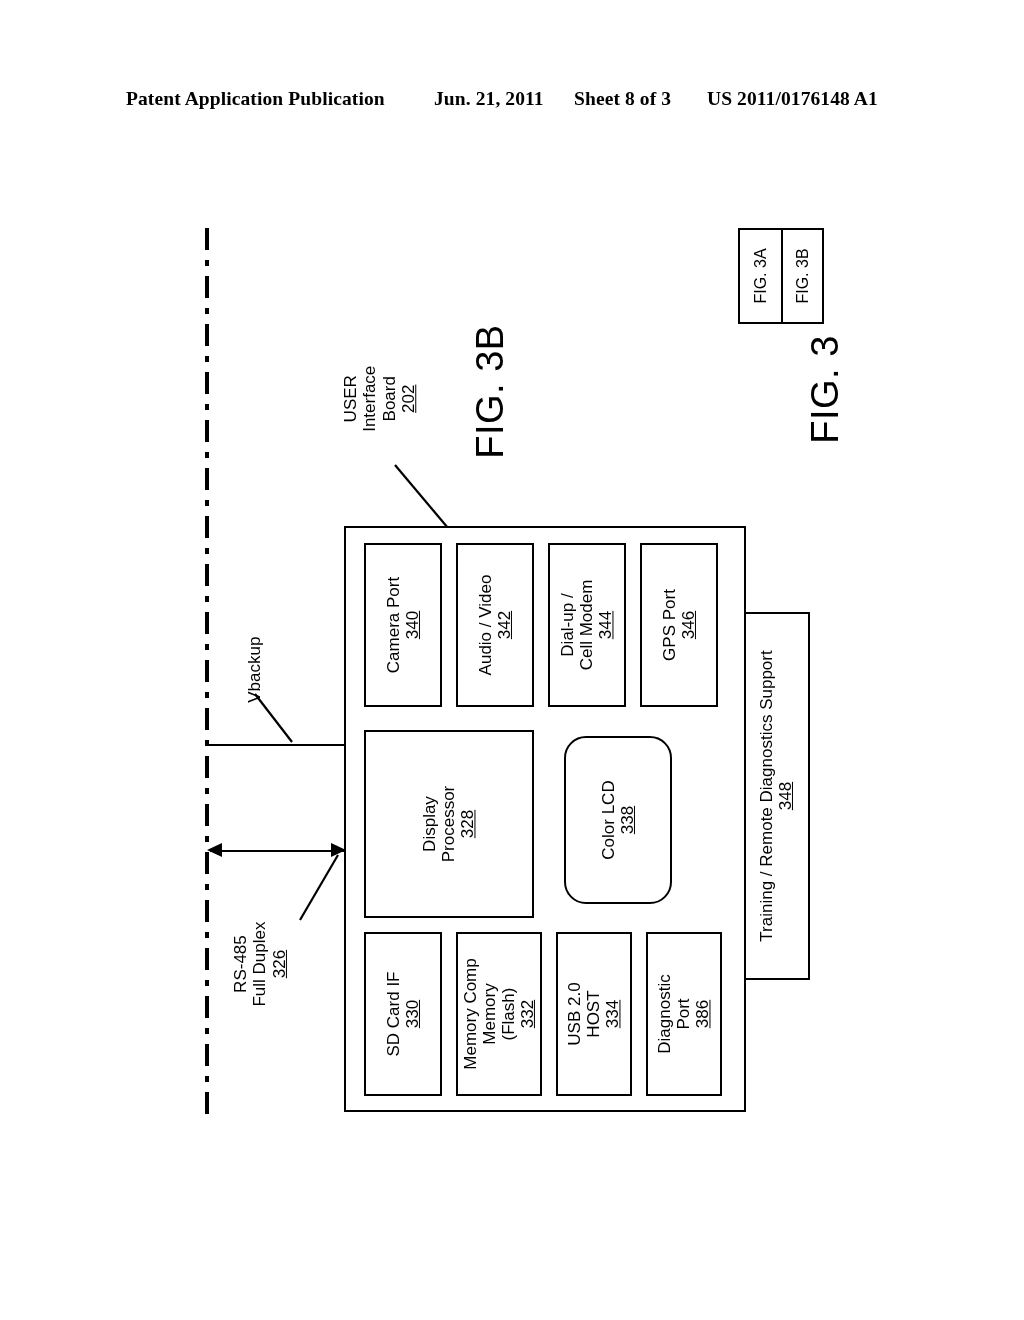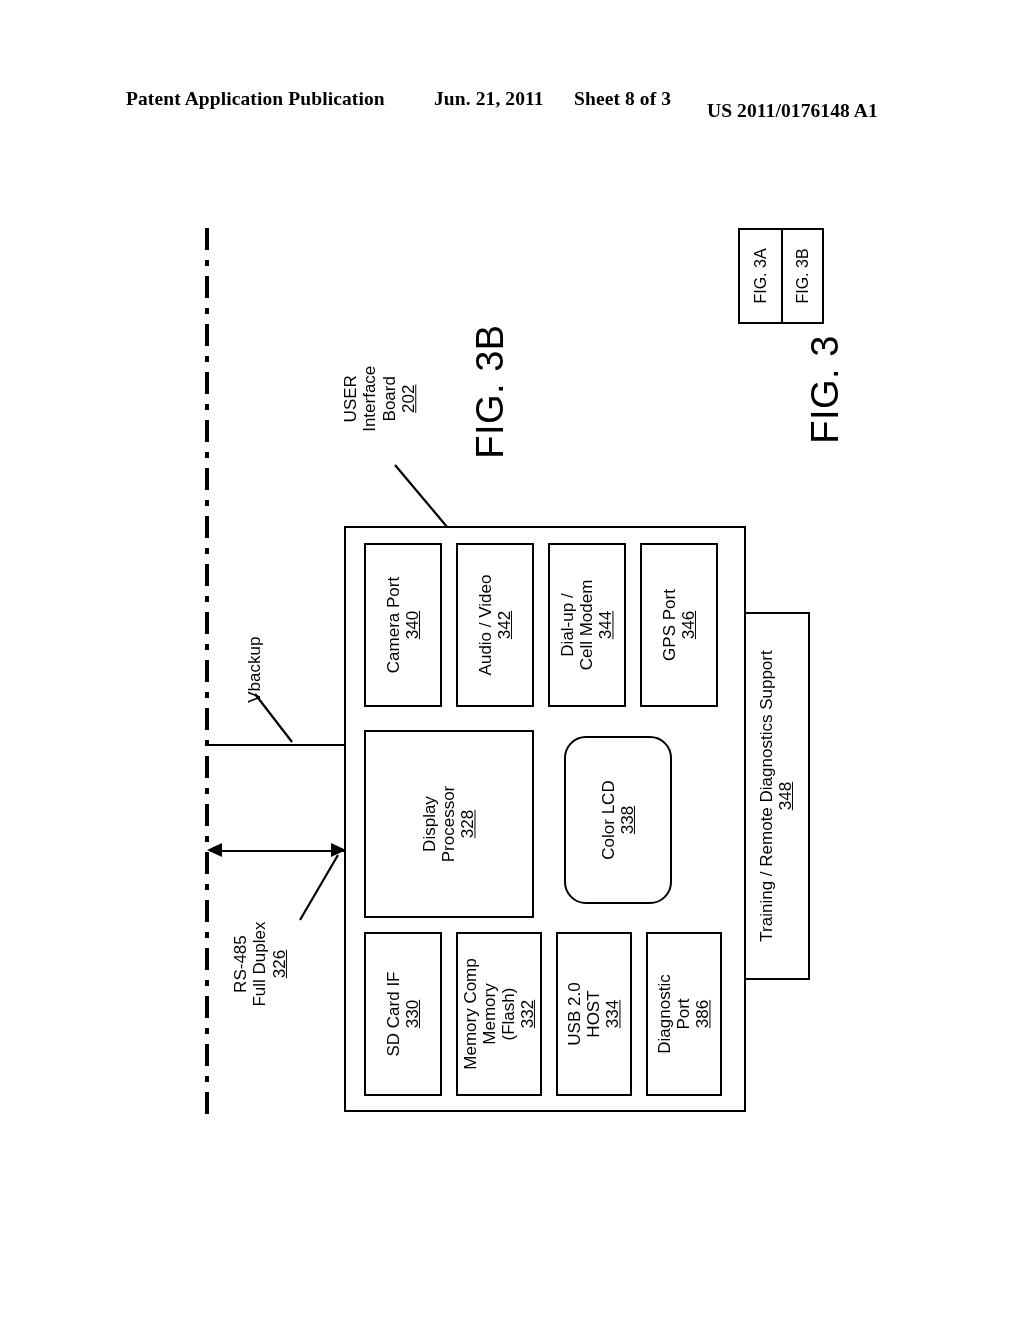--- a/index.html
+++ b/index.html
@@ -26,21 +26,21 @@
     font-family: "Liberation Serif", serif;
     font-weight: bold;
     font-size: 19.5px;
     letter-spacing: 0.1px;
     white-space: nowrap;
     text-decoration: underline;
   }
   .hdr-pub   { position: absolute; left: 126px; top: 0; }
   .hdr-date  { position: absolute; left: 434px; top: 0; }
   .hdr-sheet { position: absolute; left: 574px; top: 0; }
-  .hdr-num   { position: absolute; left: 707px; top: 12px; text-align: center; }
+  .hdr-num   { position: absolute; left: 707px; top: 0; text-align: center; }
 
   
   .canvas {
     position: absolute;
     left: 0; top: 0;
     width: 1024px; height: 1320px;
   }
 
   
   .dashdot-line {

